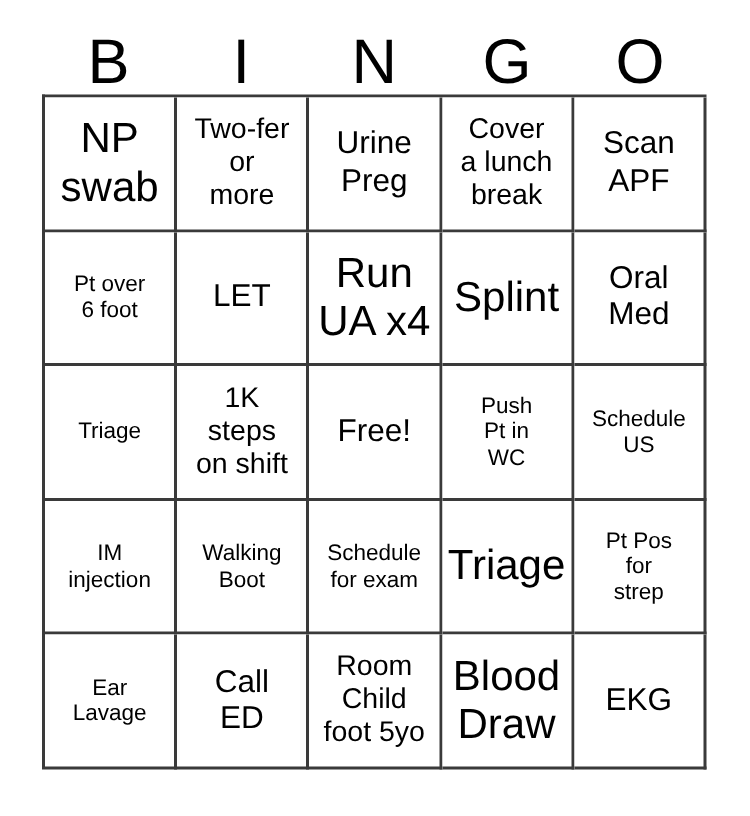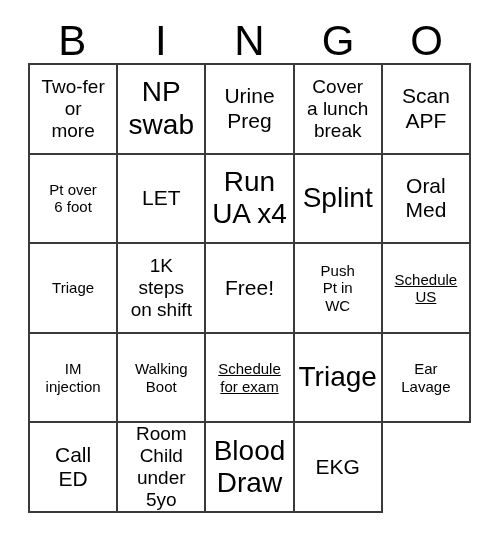--- a/index.html
+++ b/index.html
@@ -71,45 +71,45 @@
     width: 100%;
     line-height: 1.16;
     white-space: pre-line;
     word-break: normal;
   }
   
   .sz-xl .cell-text { font-size: 21px; }
   .sz-lg .cell-text { font-size: 28px; }
   .sz-md .cell-text { font-size: 15px; }
   .sz-sm .cell-text { font-size: 19px; }
-  .sz-xs .cell-text { font-size: 15px; text-decoration: underline; }
+  .sz-xs .cell-text { font-size: 15px; }
 </style>
 </head>
 <body>
 
 <div id="card">
 
   <div id="bingo-header">
     <div class="header-letter">B</div>
     <div class="header-letter">I</div>
     <div class="header-letter">N</div>
     <div class="header-letter">G</div>
     <div class="header-letter">O</div>
   </div>
 
   <div id="bingo-grid">
+    <div class="cell sz-lg">
+        <span class="cell-text">NP
+swab</span>
+      </div>
     <div class="cell sz-sm">
         <span class="cell-text">Two-fer
 or
 more</span>
       </div>
-    <div class="cell sz-lg">
-        <span class="cell-text">NP
-swab</span>
-      </div>
     <div class="cell sz-xl">
         <span class="cell-text">Urine
 Preg</span>
       </div>
     <div class="cell sz-sm">
         <span class="cell-text">Cover
 a lunch
 break</span>
       </div>
     <div class="cell sz-xl">
@@ -165,33 +165,38 @@
         <span class="cell-text">Walking
 Boot</span>
       </div>
     <div class="cell sz-xs">
         <span class="cell-text">Schedule
 for exam</span>
       </div>
     <div class="cell sz-lg">
         <span class="cell-text">Triage</span>
       </div>
+    <div class="cell sz-md">
+        <span class="cell-text">Pt Pos
+for
+strep</span>
+      </div>
 
     <div class="cell sz-md">
         <span class="cell-text">Ear
 Lavage</span>
       </div>
     <div class="cell sz-xl">
         <span class="cell-text">Call
 ED</span>
       </div>
     <div class="cell sz-sm">
         <span class="cell-text">Room
 Child
-under 5yo</span>
+foot 5yo</span>
       </div>
     <div class="cell sz-lg">
         <span class="cell-text">Blood
 Draw</span>
       </div>
     <div class="cell sz-xl">
         <span class="cell-text">EKG</span>
       </div>
   </div>
 

